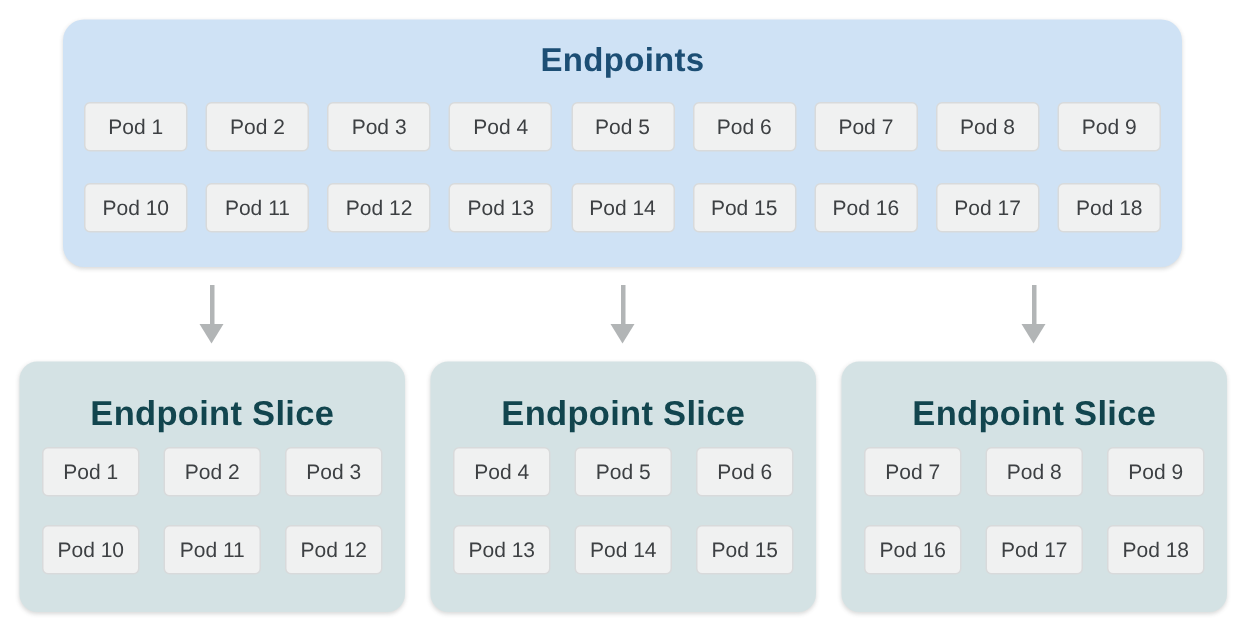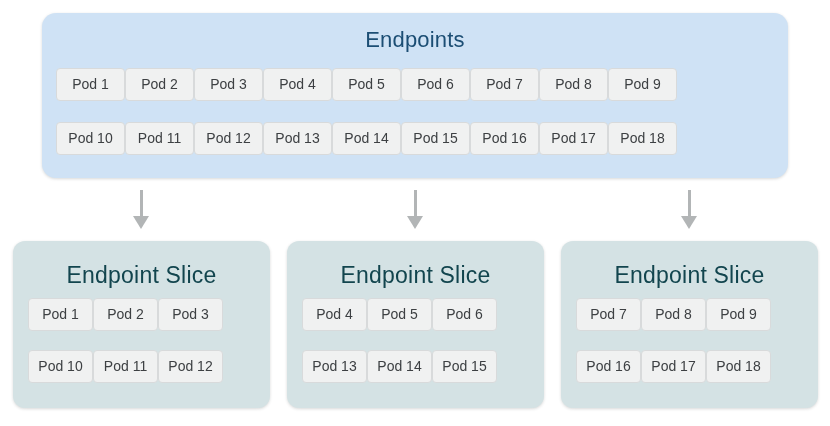--- a/index.html
+++ b/index.html
@@ -16,30 +16,30 @@
     left:42px;top:13px;width:746px;height:165px;
     background:var(--endpoints-bg,#cfe2f5);border-radius:14px;
   }
   .slice-box{
     top:241px;width:257px;height:167px;
     background:var(--slice-bg,#d4e2e4);border-radius:12px;
   }
   .slice-1{left:13px}
   .slice-2{left:287px}
   .slice-3{left:561px}
-  .title{margin:0;text-align:center;font-weight:400;letter-spacing:.2px}
+  .title{margin:0;text-align:center;font-weight:700;letter-spacing:.2px}
   .endpoints-box .title{
     padding-top:13px;font-size:22px;line-height:27px;margin-bottom:15px;
     color:var(--endpoints-title,#1c4e74);
   }
   .slice-box .title{
     padding-top:21px;font-size:23px;line-height:26px;margin-bottom:10px;
     color:var(--slice-title,#12454e);
   }
-  .row{display:flex;justify-content:flex-start}
+  .row{display:flex;justify-content:space-between}
   .endpoints-box .row{padding:0 14px;margin-bottom:21px}
   .endpoints-box .pod{width:69px}
   .slice-box .row{padding:0 15px;margin-bottom:19px}
   .slice-box .pod{width:65px}
   .pod{
     box-sizing:border-box;height:33px;line-height:31px;text-align:center;
     background:var(--pod-bg,#f0f1f1);
     border:1px solid var(--pod-border,#d8dadb);
     border-radius:4px;
     color:var(--pod-text,#3d4043);

